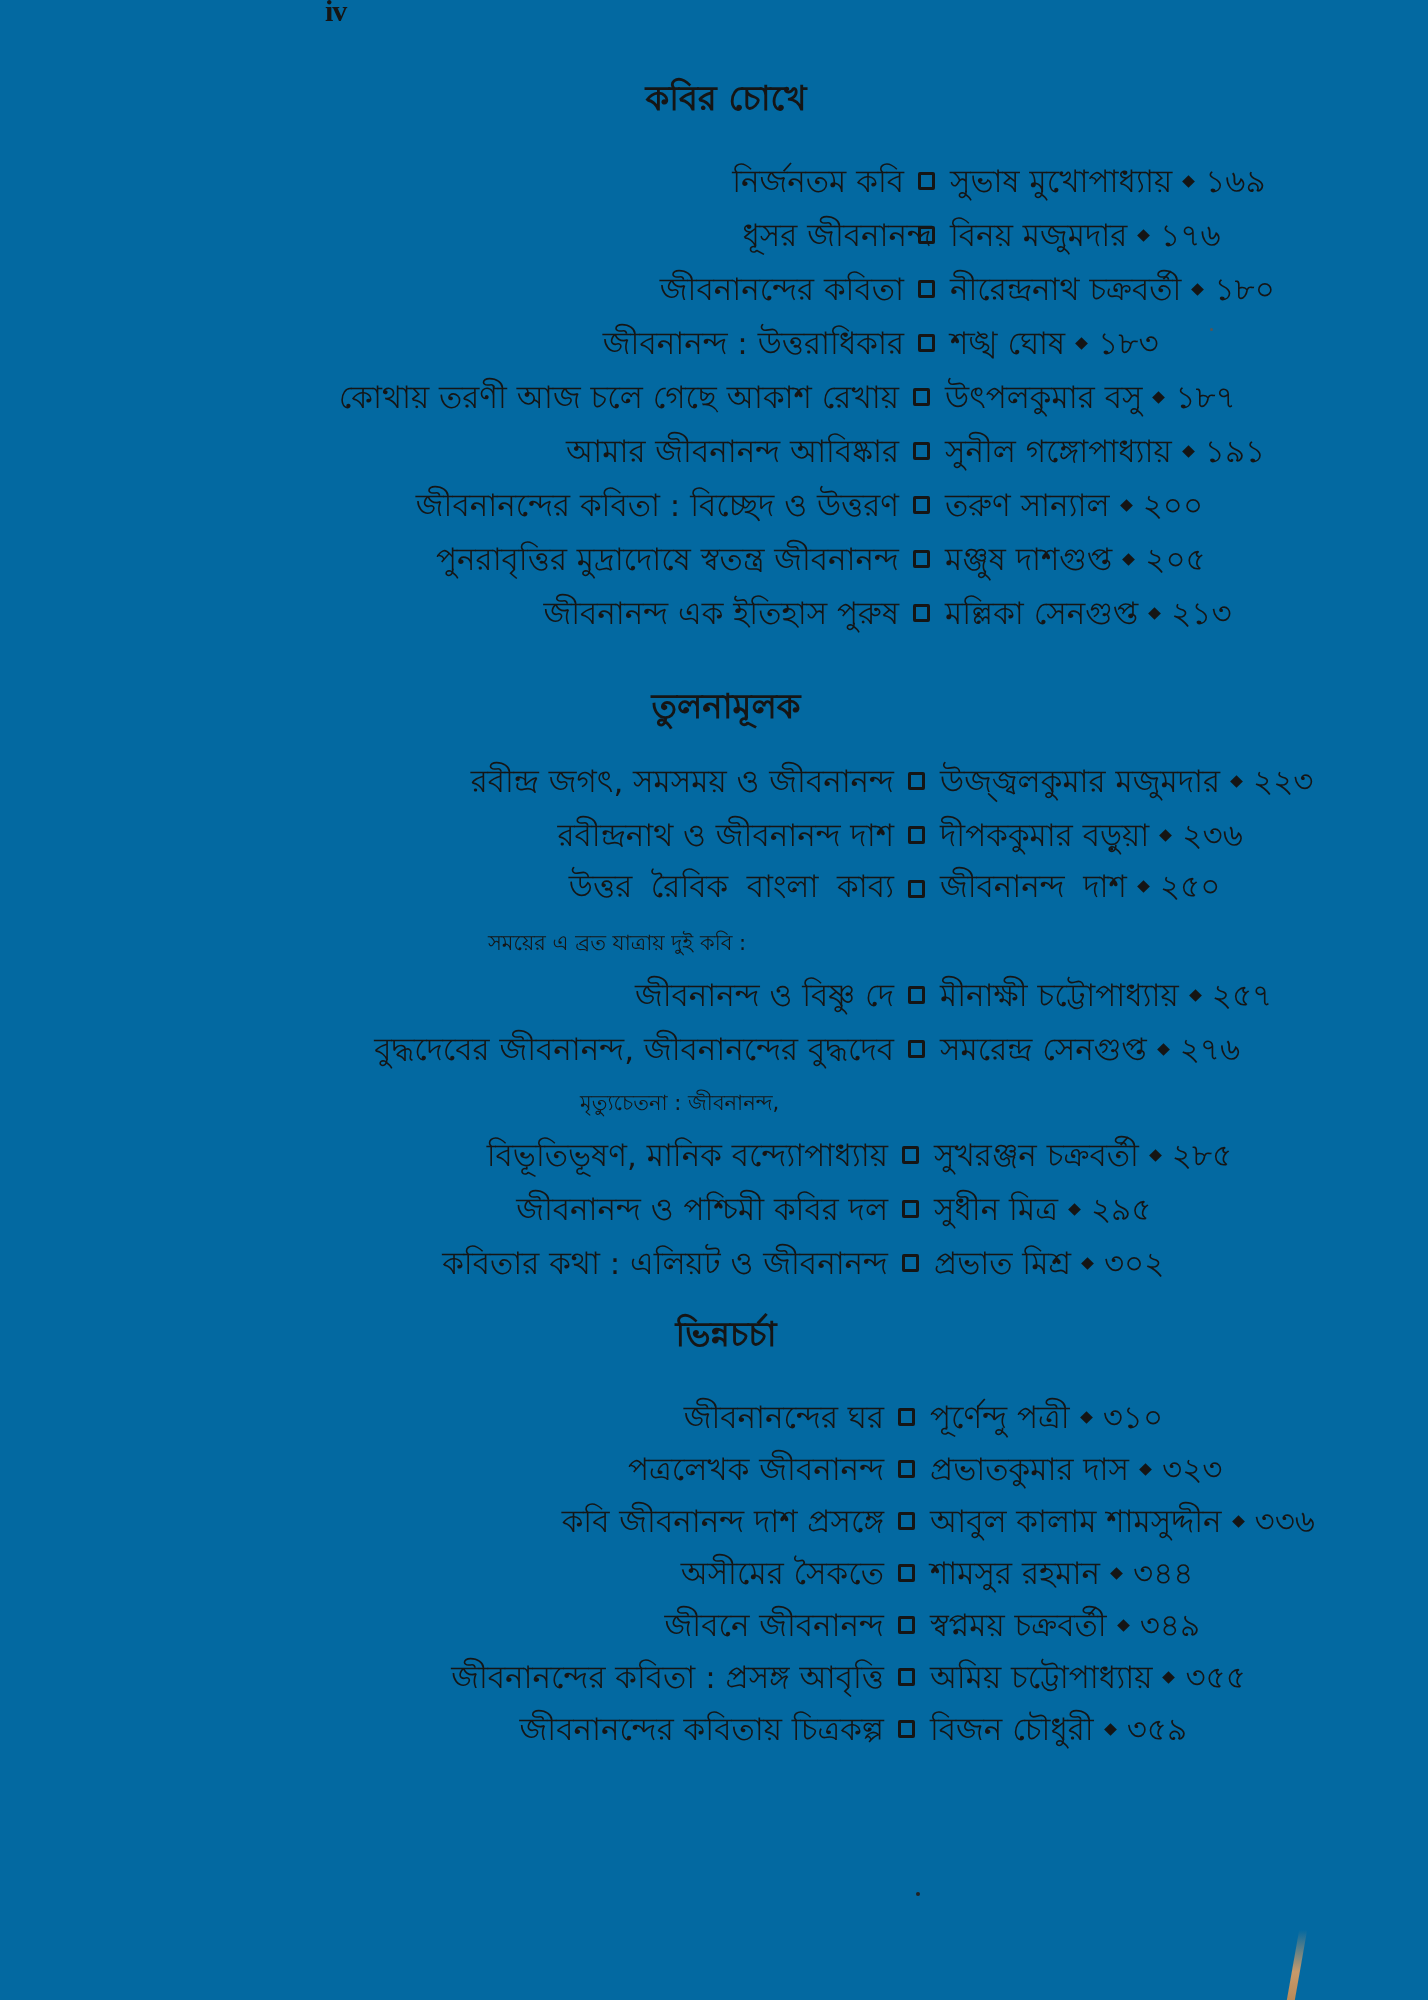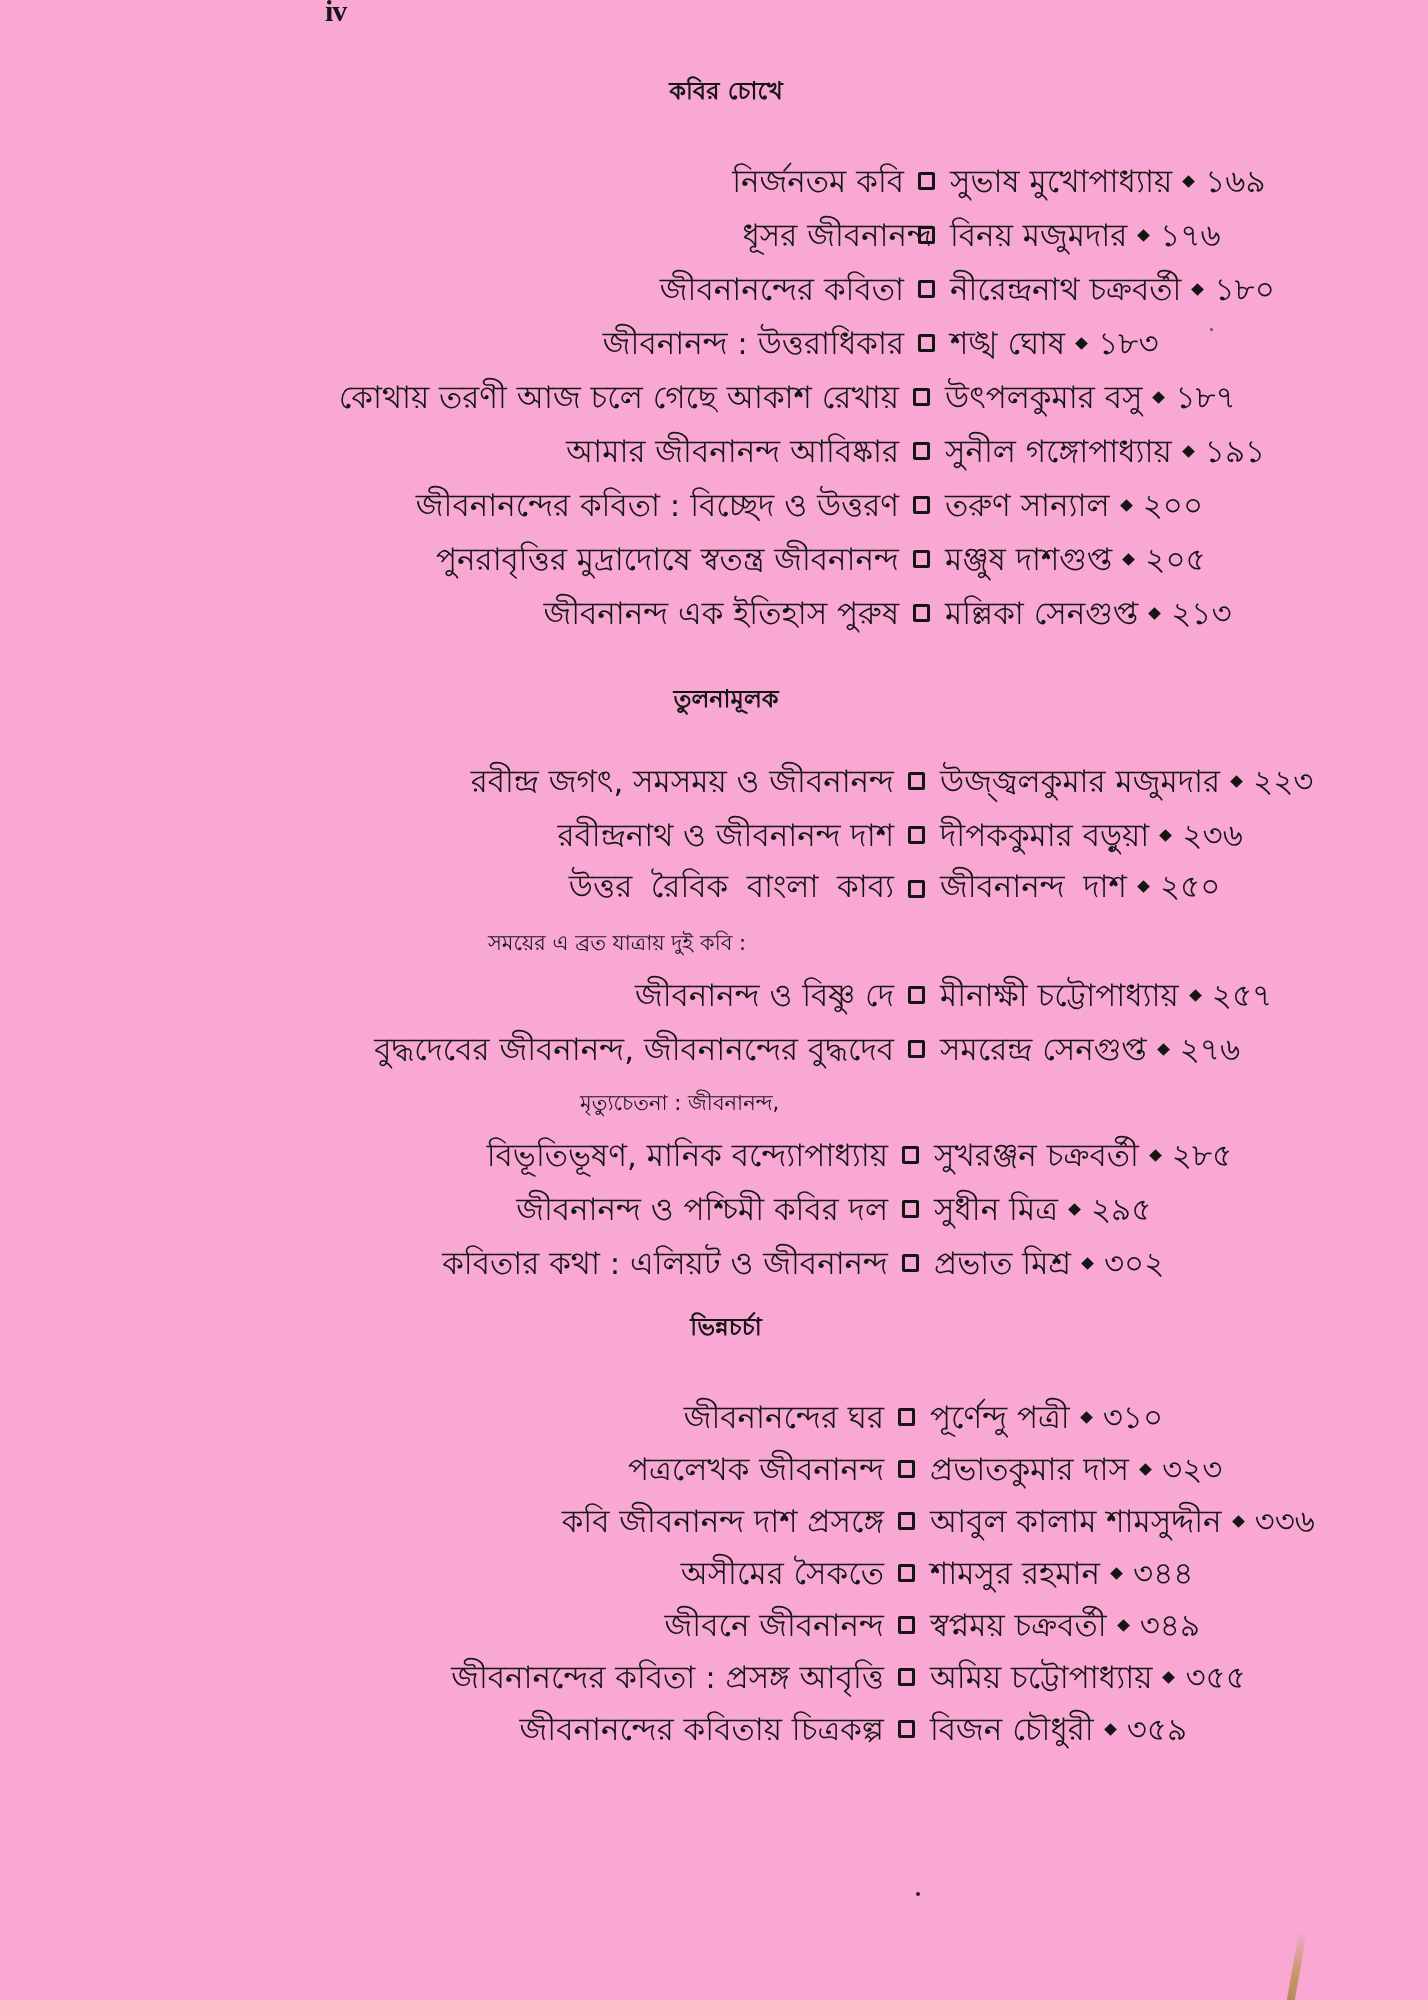--- a/index.html
+++ b/index.html
@@ -14,21 +14,21 @@
       overflow: hidden;
       font-family: "DejaVu Sans", "Liberation Sans", sans-serif;
       color: #151515;
     }
     .page {
       position: absolute;
       left: 0;
       top: 0;
       width: 1428px;
       height: 2000px;
-      background: #f9a8d4;
+      background: #0369a1;
     }
     .page-edge {
       position: absolute;
       left: 1293px;
       top: 1930px;
       width: 8px;
       height: 70px;
       background: linear-gradient(180deg, rgba(210,170,120,0) 0%, #c89a6a 60%, #b88a5a 100%);
       transform: skewX(-10deg);
     }
@@ -39,21 +39,21 @@
       font-family: "Liberation Serif", "DejaVu Serif", serif;
       font-size: 30px;
       font-weight: bold;
       letter-spacing: -1px;
     }
     .section-heading {
       position: absolute;
       left: 0;
       width: 1428px;
       text-align: center;
-      font-size: 24px;
+      font-size: 34px;
       font-weight: bold;
       padding-left: 24px;
       box-sizing: border-box;
     }
     .entry {
       position: absolute;
       left: 0;
       width: 1428px;
       height: 50px;
       font-size: 31px;

